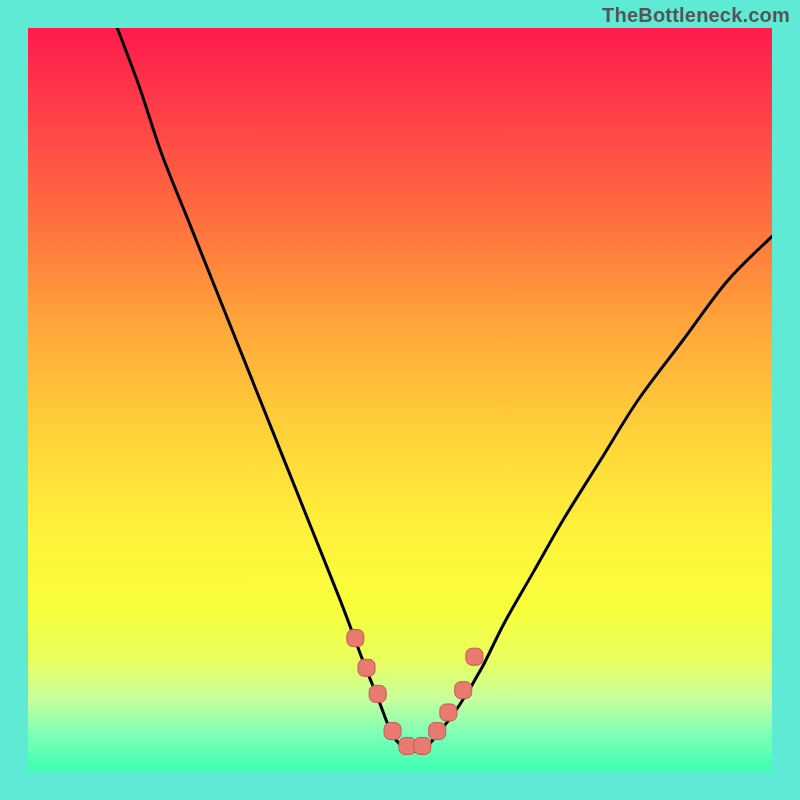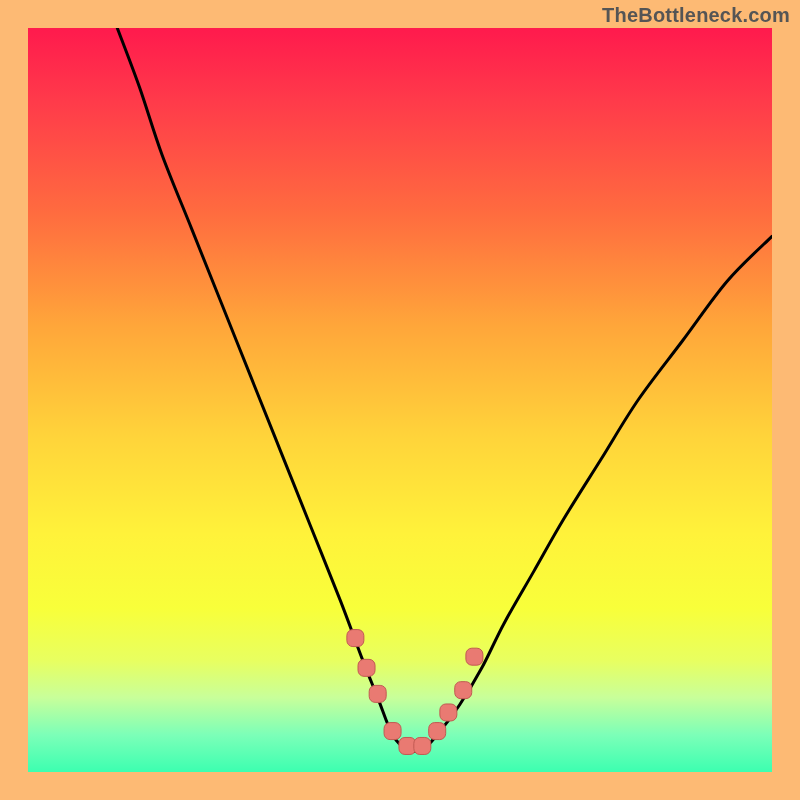--- a/index.html
+++ b/index.html
@@ -9,21 +9,21 @@
     height: 800px;
     background: #000;
     overflow: hidden;
   }
   .frame {
     position: absolute;
     top: 0;
     left: 0;
     width: 800px;
     height: 800px;
-    background: #fdba74;
+    background: #5eead4;
   }
   .plot-area {
     position: absolute;
     top: 28px;
     left: 28px;
     width: 744px;
     height: 744px;
     background: linear-gradient(to bottom,
       #ff1a4d 0%,
       #ff3b4a 10%,

